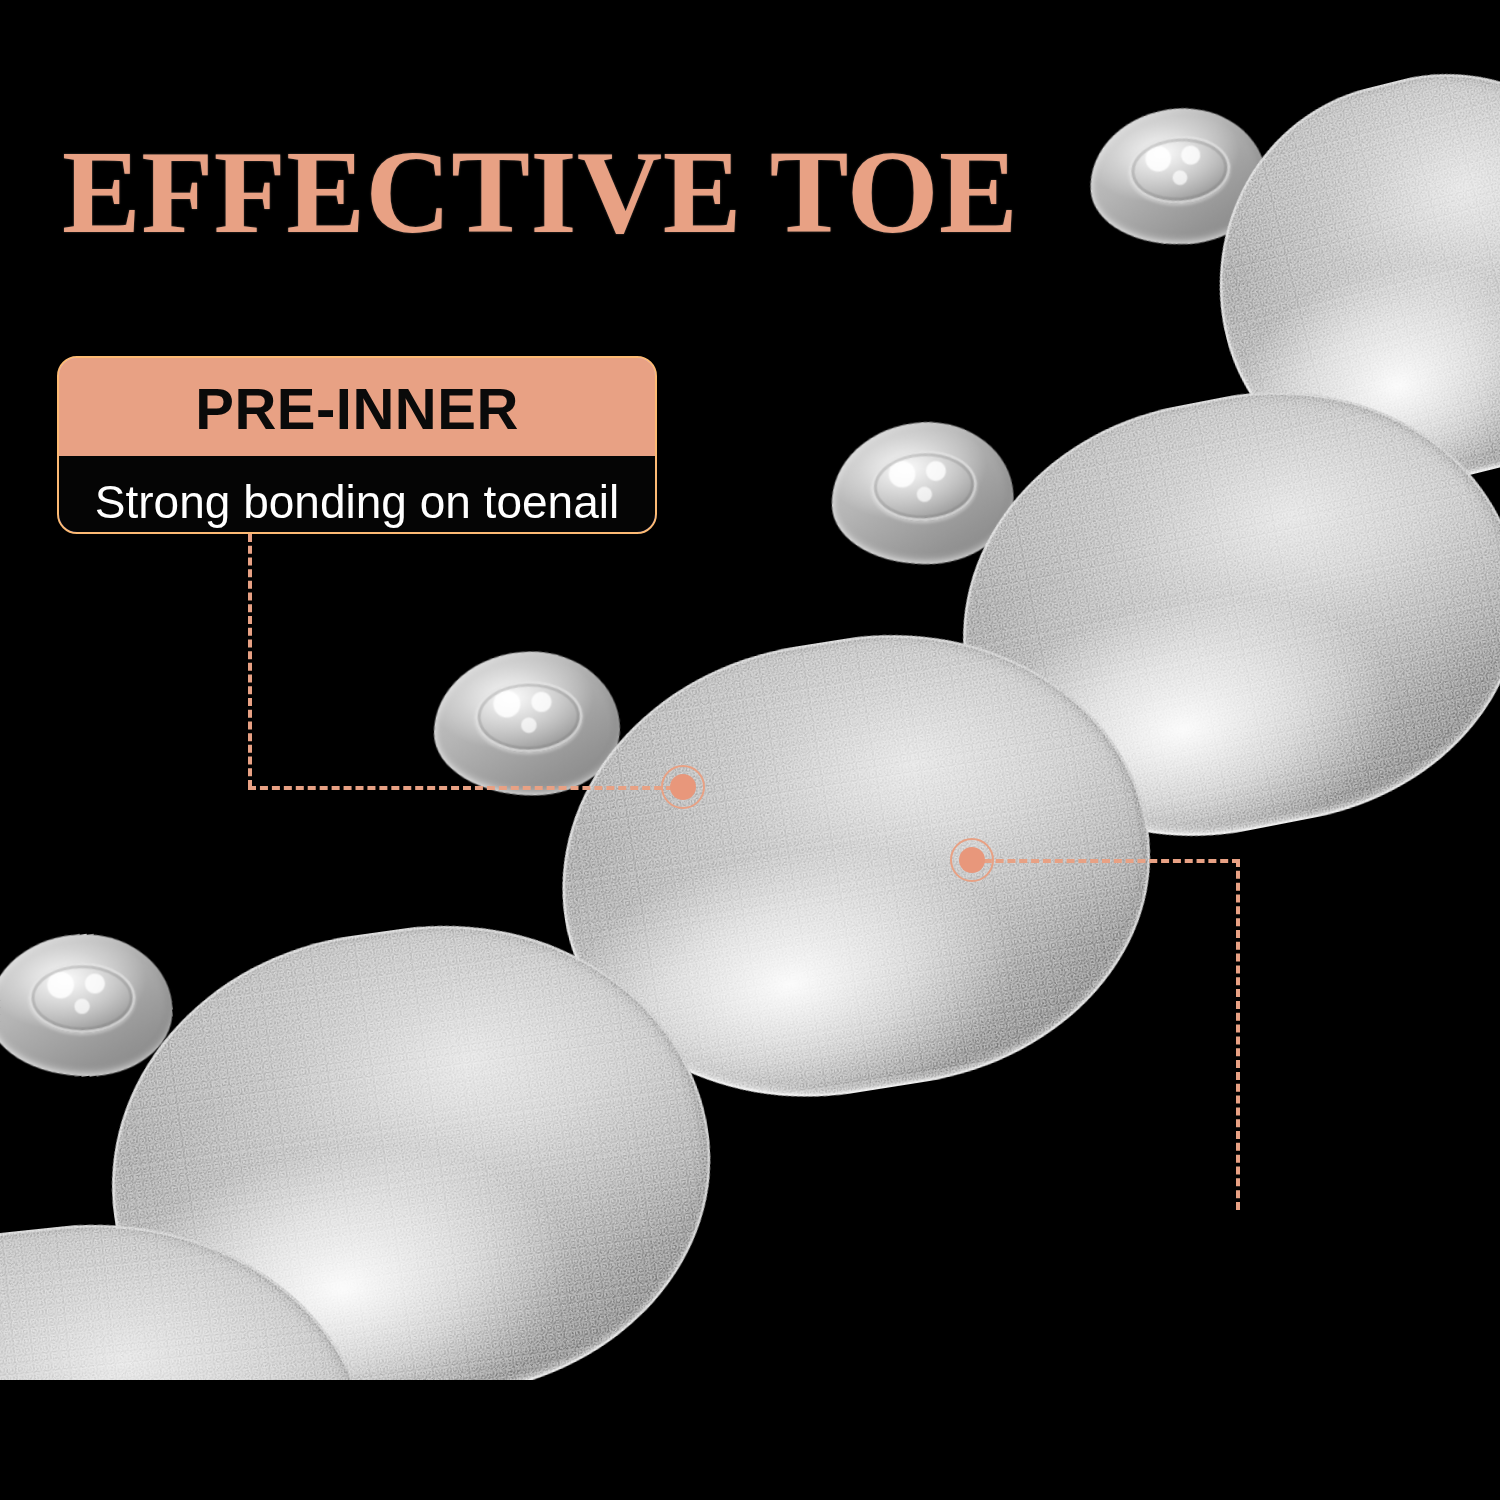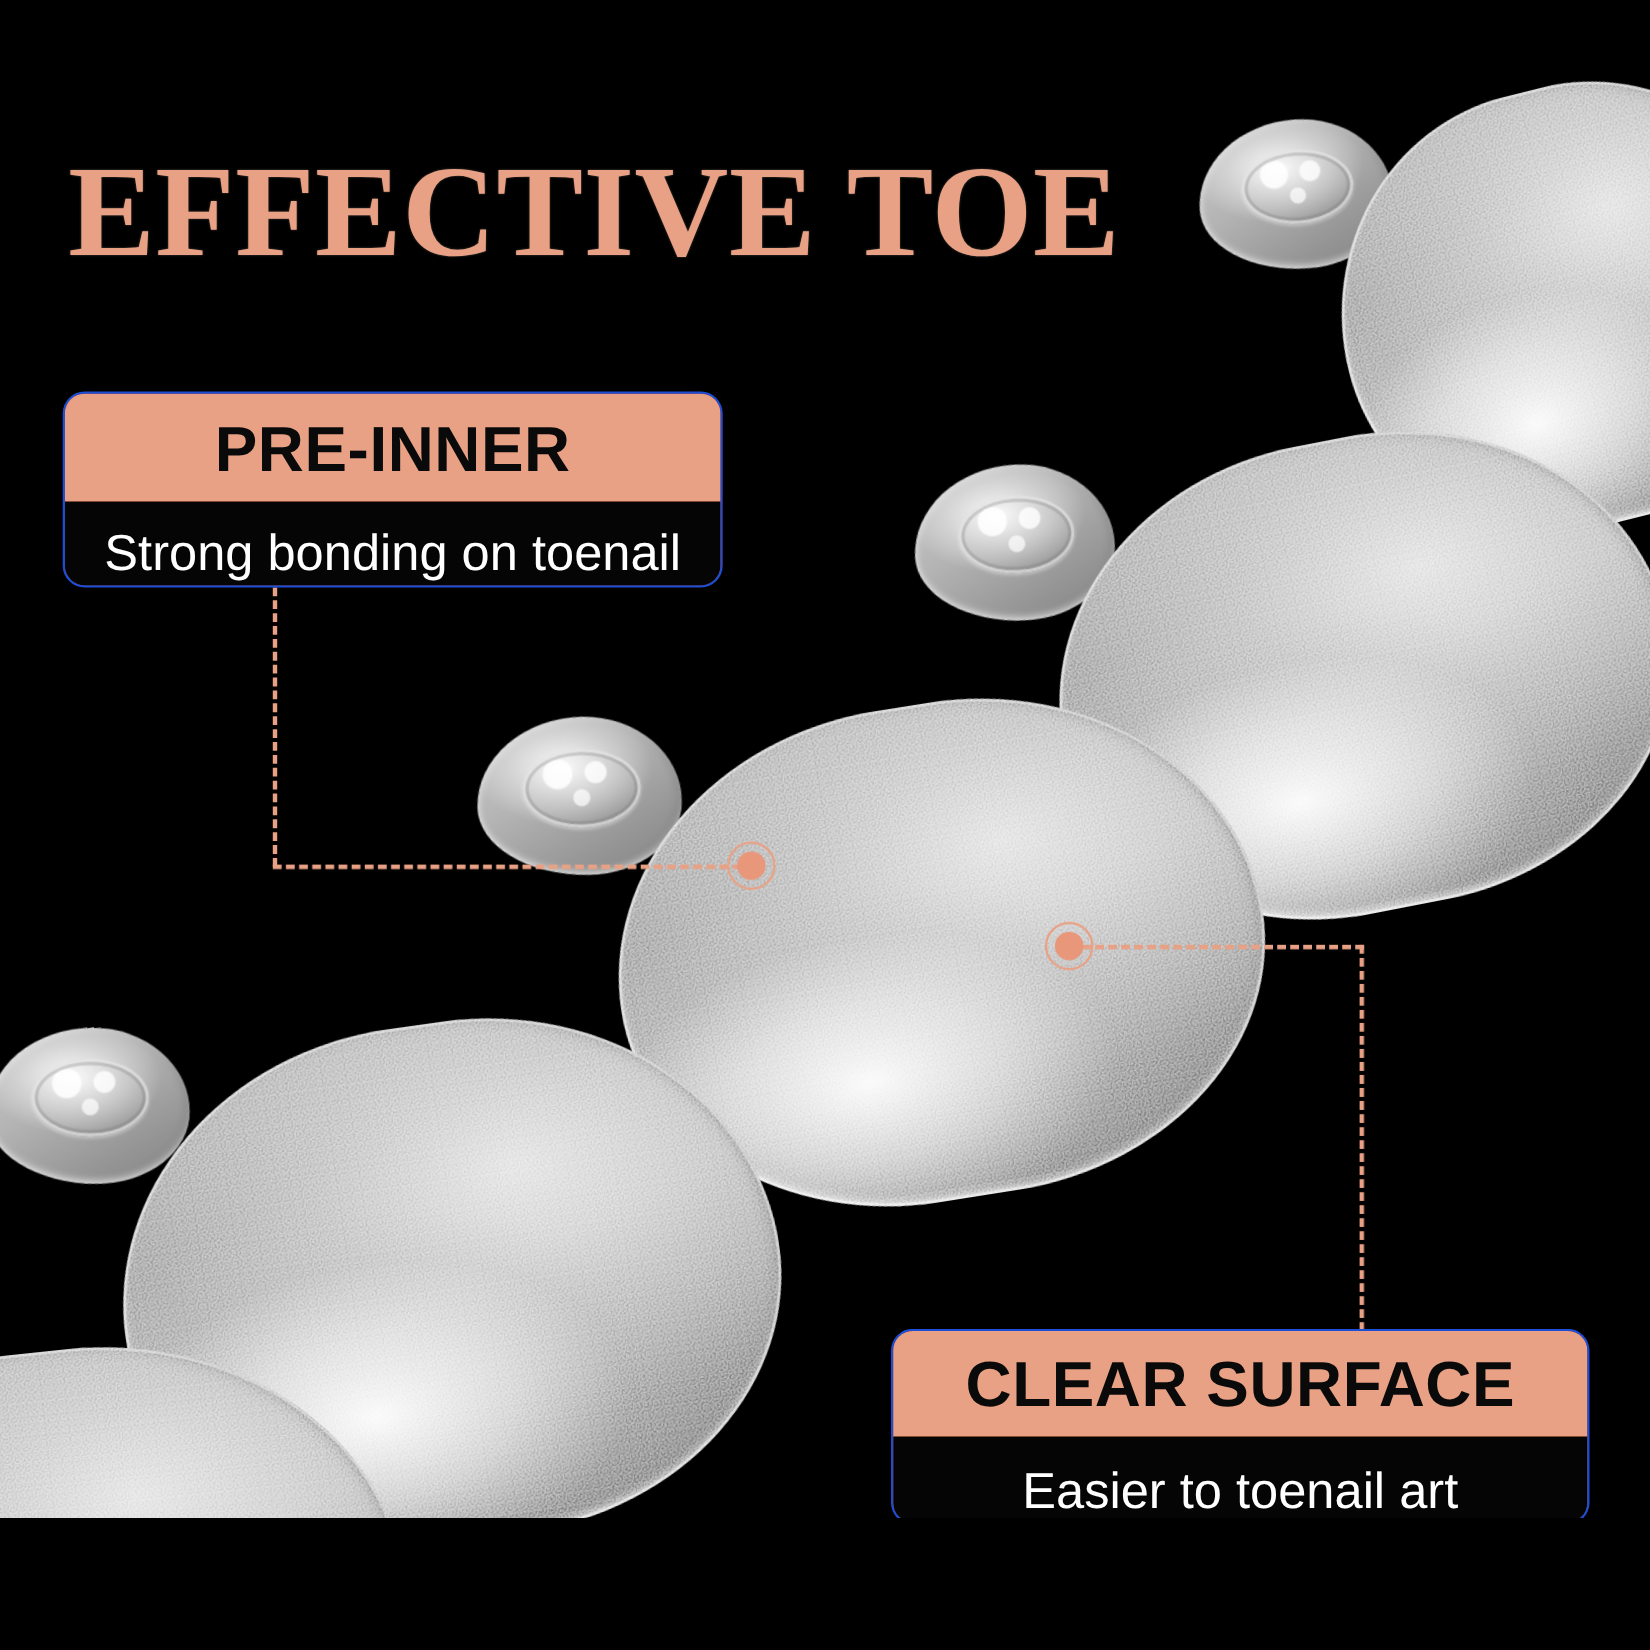--- a/index.html
+++ b/index.html
@@ -117,24 +117,24 @@
 
   #nail-lower-left { left: 110px; top: 930px; width: 600px; height: 470px; transform: rotate(-8deg); }
   #nail-lower-left .tab { left: -96px; top: -40px; width: 184px; height: 142px; transform: rotate(8deg); }
 
   #nail-bottom-corner { left: -250px; top: 1228px; width: 620px; height: 470px; transform: rotate(-6deg); }
 
   
   .callout {
     position: absolute;
     z-index: 60;
-    border: 2px solid #1d4ed8;
+    border: 2px solid #fdba74;
     border-radius: 20px;
     overflow: hidden;
-    background: #c2410c;
+    background: #c4b5fd;
     box-sizing: border-box;
   }
   .callout .c-head {
     background: #E8A184;
     color: #0a0a0a;
     font-weight: 700;
     text-align: center;
     letter-spacing: 0.5px;
     line-height: 1;
     white-space: nowrap;
@@ -245,18 +245,14 @@
 
   <div class="conn-h" id="conn2-h"></div>
   <div class="conn-v" id="conn2-v"></div>
   <div class="marker" id="marker-clear-surface"></div>
 
   <div class="callout" id="callout-pre-inner">
     <div class="c-head">PRE-INNER</div>
     <div class="c-body">Strong bonding on toenail</div>
   </div>
 
-  <div class="callout" id="callout-clear-surface">
-    <div class="c-head">CLEAR SURFACE</div>
-    <div class="c-body">Easier to toenail art</div>
-  </div>
 
 </div>
 
 </body></html>

